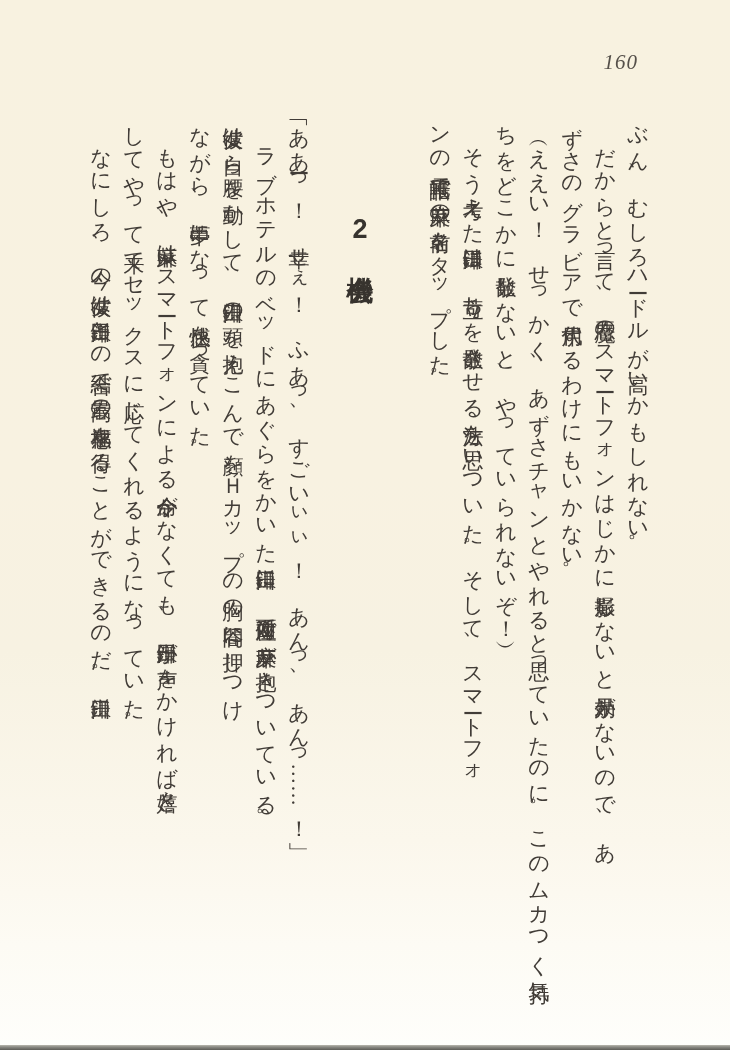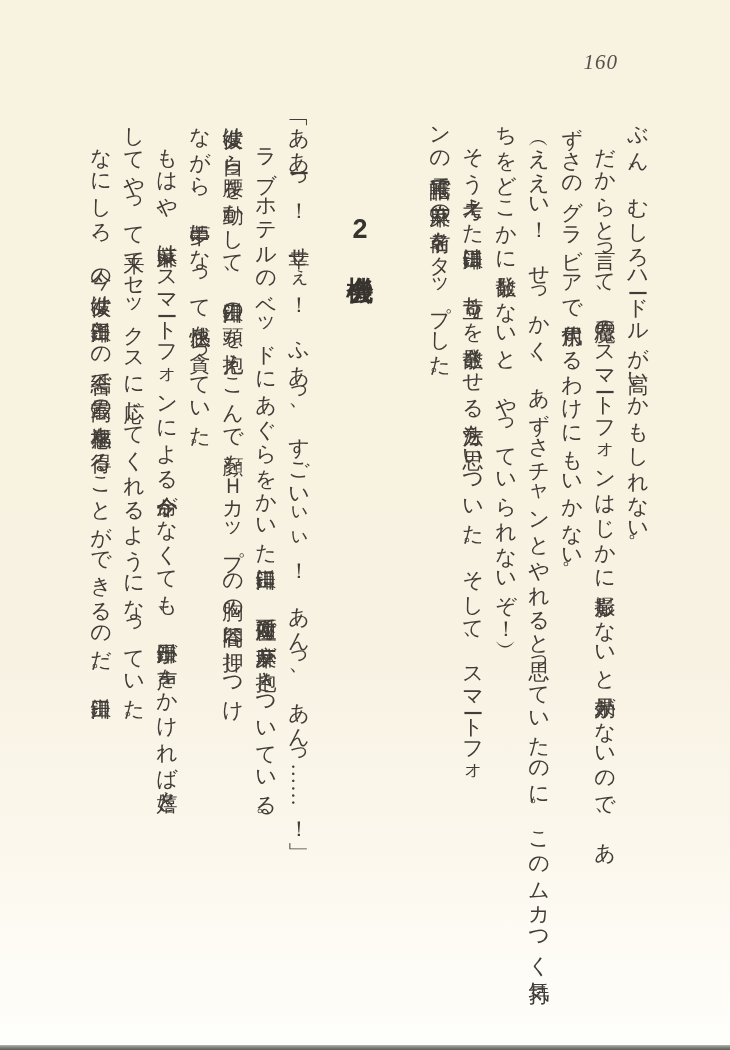--- a/index.html
+++ b/index.html
@@ -9,21 +9,21 @@
     height: 1050px;
     overflow: hidden;
     background: linear-gradient(180deg,
       #f8f2e0 0%, #f8f2e1 45%, #f7f2e2 62%,
       #fbf7ec 80%, #fdfbf4 90%, #fefefb 100%);
     font-family: "Liberation Serif", "DejaVu Serif", serif;
   }
   .page-number {
     position: absolute;
     top: 50px;
-    right: 112px;
+    right: 92px;
     font-size: 21px;
     font-style: italic;
     color: #55504a;
     letter-spacing: 1px;
   }
   .text-block {
     position: absolute;
     top: 112px;
     right: 76px;
     height: 836px;

